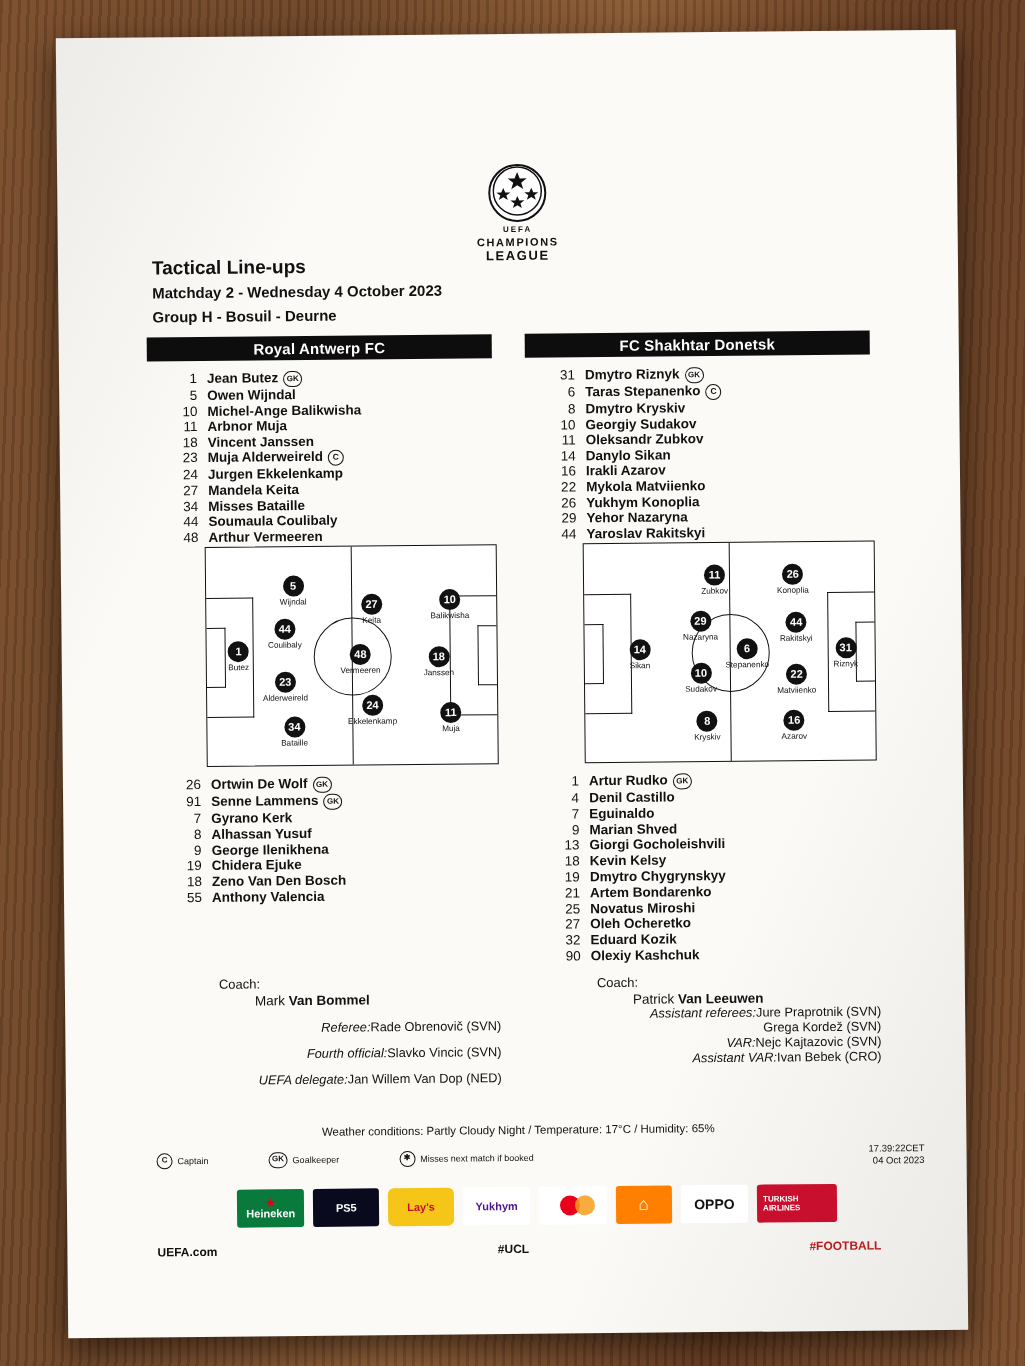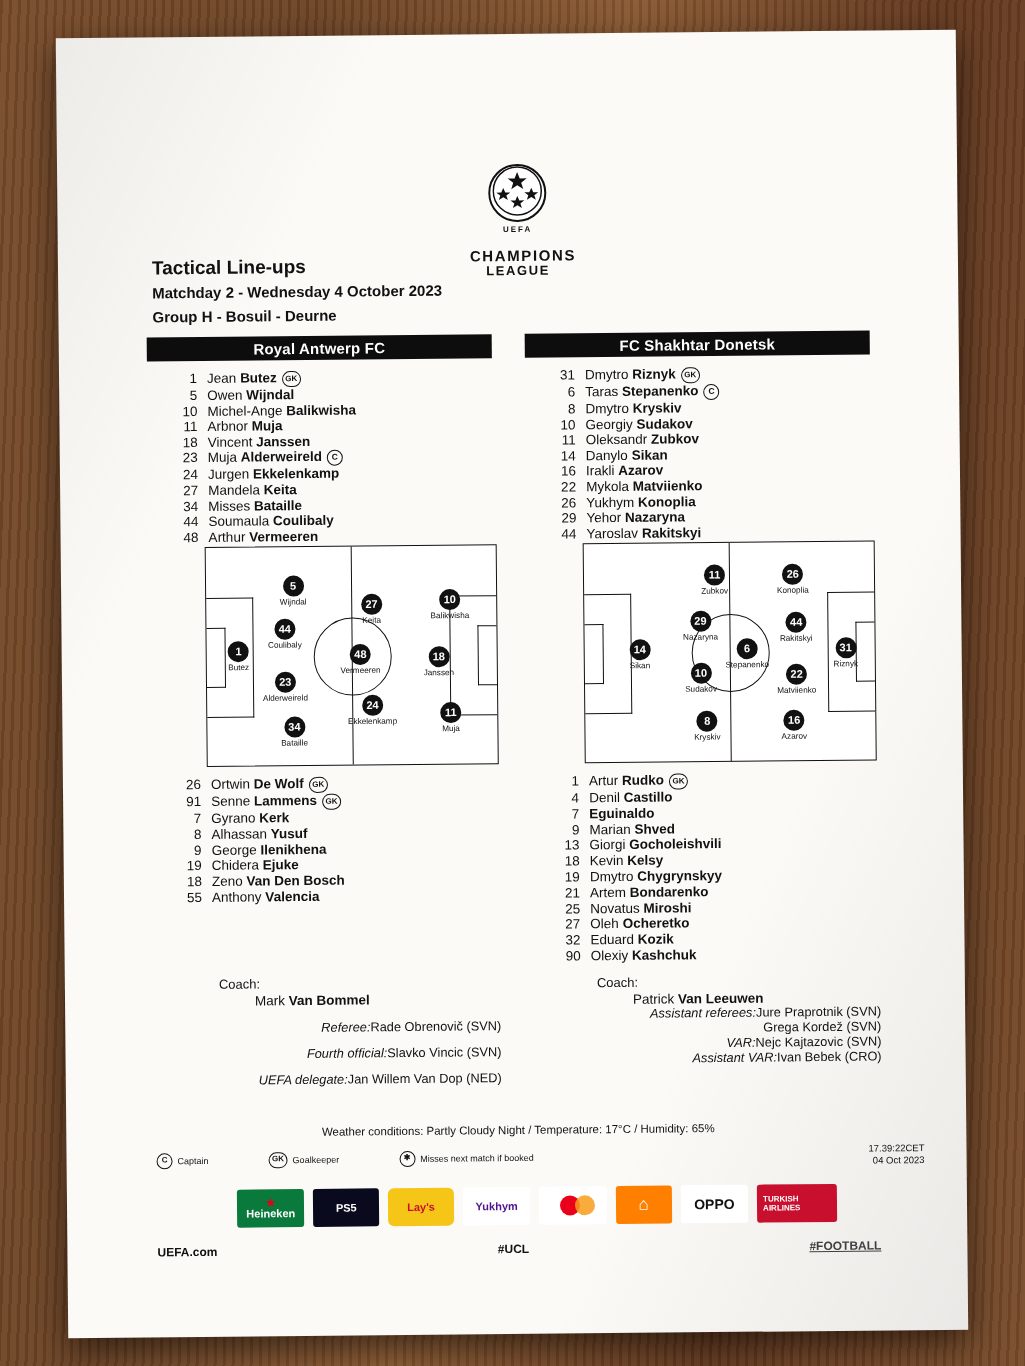--- a/index.html
+++ b/index.html
@@ -32,42 +32,42 @@
     color:#111;
   }
 
   
   .ucl-logo{position:absolute;left:366px;top:112px;width:96px;text-align:center;}
   .ball{
     width:54px;height:54px;border-radius:50%;margin:0 auto;
     background:#fff;border:2px solid #111;position:relative;overflow:hidden;
   }
   .ucl-txt{font-size:8px;letter-spacing:2px;font-weight:bold;margin-top:3px;color:#111;}
-  .ucl-champ{font-size:15px;font-weight:bold;letter-spacing:1.6px;line-height:1.06;margin-top:14px;}
+  .ucl-champ{font-size:11px;font-weight:bold;letter-spacing:1.6px;line-height:1.06;margin-top:3px;}
   .ucl-league{font-size:13px;font-weight:bold;letter-spacing:1.6px;line-height:1.06;}
 
   .title{position:absolute;left:48px;top:202px;font-size:19px;font-weight:600;}
   .subtitle{position:absolute;left:48px;top:229px;font-size:15px;font-weight:bold;}
   .group{position:absolute;left:48px;top:253px;font-size:15px;font-weight:bold;}
 
   .teambar{
     position:absolute;top:282px;height:24px;background:#0d0d0d;color:#fff;
     display:flex;align-items:center;justify-content:center;
     font-size:15px;font-weight:bold;letter-spacing:.2px;
   }
   .teambar.left{left:42px;width:345px;}
   .teambar.right{left:420px;width:345px;}
 
   
   .squad{position:absolute;font-size:13.5px;line-height:15.6px;}
   .squad.left{left:42px;top:316px;width:345px;}
   .squad.right{left:420px;top:316px;width:345px;}
   .prow{display:flex;align-items:baseline;}
   .pnum{width:50px;text-align:right;padding-right:10px;}
-  .pname .fn{font-weight:400;}
+  .pname .fn{font-weight:700;}
   .pname .ln{font-weight:bold;}
   .badge{
     display:inline-block;width:14px;height:14px;border-radius:50%;
     border:1.3px solid #111;font-size:8.5px;font-weight:bold;line-height:13px;
     text-align:center;margin-left:5px;vertical-align:1px;
   }
   .badge.gk{width:17px;border-radius:8px;font-size:8px;}
 
   
   .pitch{position:absolute;top:492px;height:218px;border:1.6px solid #111;background:#fff;}
@@ -125,21 +125,21 @@
   .sp-master{width:82px;background:#fff;position:relative;}
   .sp-master .c1,.sp-master .c2{position:absolute;top:9px;width:20px;height:20px;border-radius:50%;}
   .sp-master .c1{left:21px;background:#eb001b;}
   .sp-master .c2{left:36px;background:#f79e1b;opacity:.85;}
   .sp-just{width:68px;background:#ff8000;}
   .sp-oppo{width:82px;background:#fff;color:#111;font-size:14px;}
   .sp-turkish{width:90px;background:#c8102e;font-size:8px;line-height:9px;text-align:left;padding-left:6px;justify-content:flex-start;}
   .footer{position:absolute;left:44px;top:1190px;width:724px;display:flex;justify-content:space-between;font-size:12px;font-weight:bold;}
   .footer .uefa{color:#111;}
   .footer .ucltag{color:#111;}
-  .footer .fb{color:#404040;text-decoration:underline;}
+  .footer .fb{color:#b91c1c;}
 </style>
 </head>
 <body>
 
 <div class="wood"></div>
 
 <div class="paper">
   <div class="sheet">
 
     <div class="ucl-logo">

